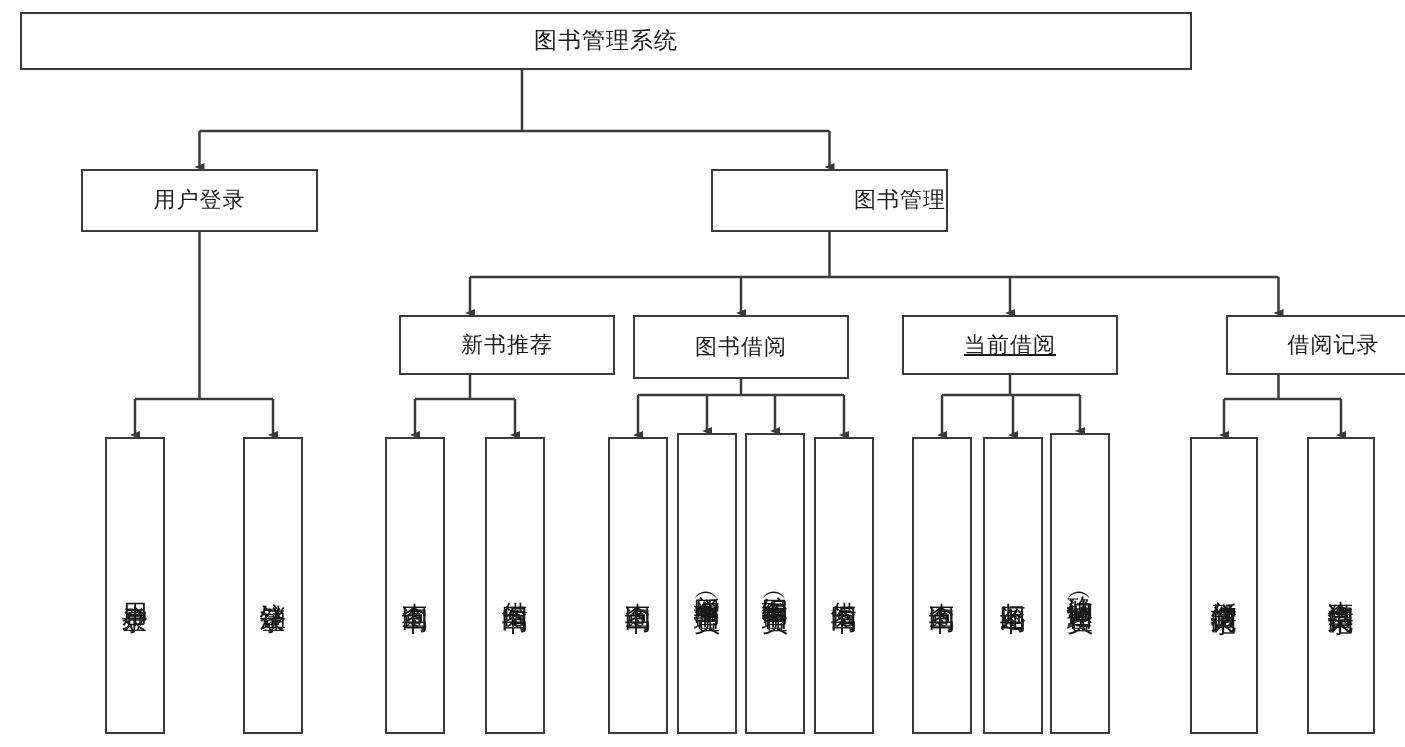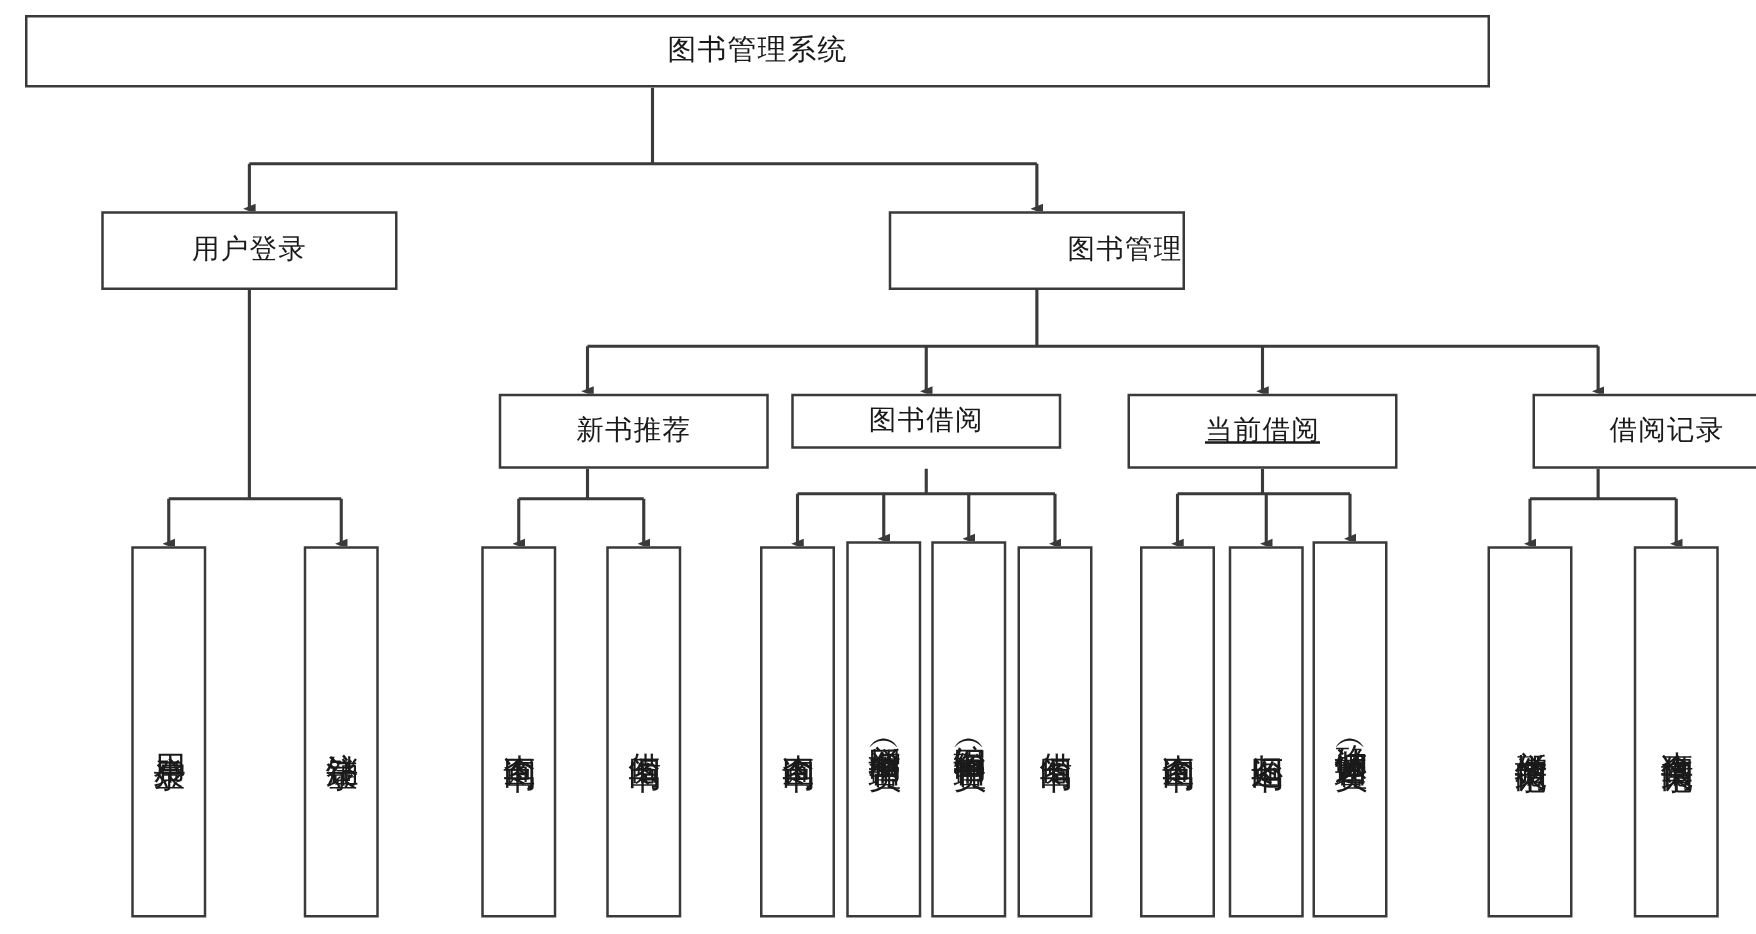--- a/index.html
+++ b/index.html
@@ -111,21 +111,21 @@
       </div>
       <div class="node h" style="left: 81px; top: 169px; width: 237px; height: 63px;">
         <span>用户登录</span>
       </div>
       <div class="node h" style="left: 711px; top: 169px; width: 237px; height: 63px; justify-content: flex-end;">
         <span>图书管理</span>
       </div>
       <div class="node h" style="left: 362px; top: 315px; width: 216px; height: 60px; margin-left: 37px;">
         <span>新书推荐</span>
       </div>
-      <div class="node h" style="left: 633px; top: 315px; width: 216px; height: 44px;">
+      <div class="node h" style="left: 633px; top: 315px; width: 216px; height: 64px;">
         <span>图书借阅</span>
       </div>
       <div class="node h" style="left: 902px; top: 315px; width: 216px; height: 60px; text-decoration: underline;">
         <span>当前借阅</span>
       </div>
       <div class="node h" style="left: 1226px; top: 315px; width: 215px; height: 60px;">
         <span>借阅记录</span>
       </div>
       <div class="node v" style="left: 105px; top: 437px; width: 60px; height: 297px;">
         <span class="vtext">用户登录</span>

